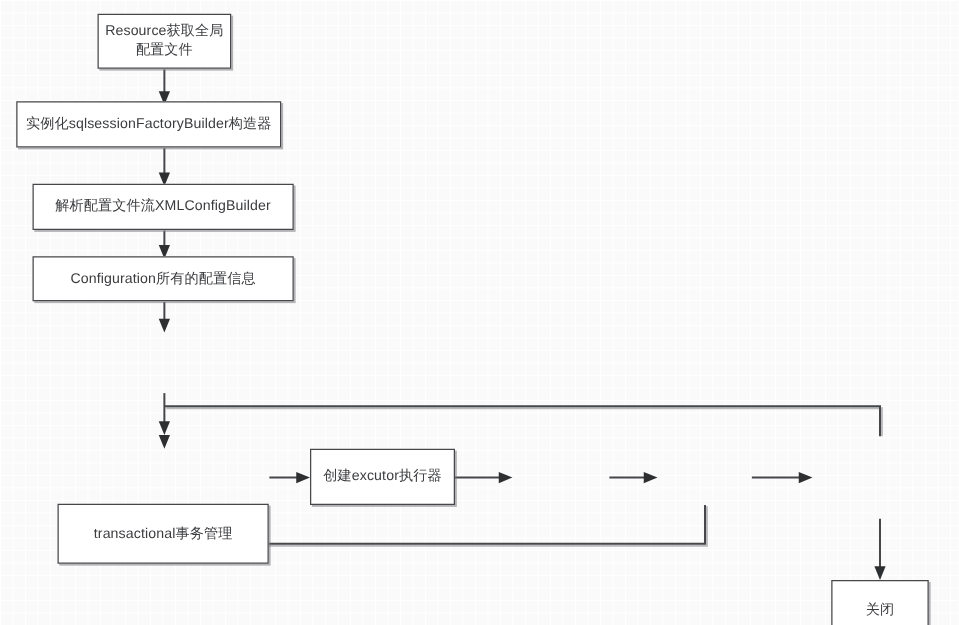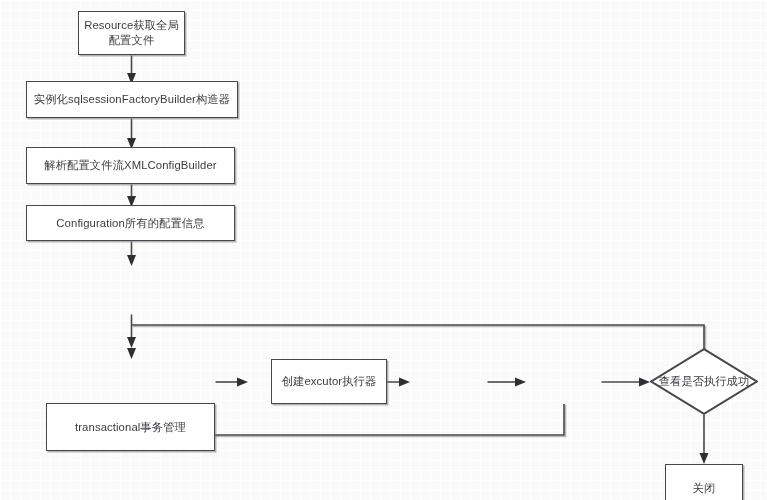--- a/index.html
+++ b/index.html
@@ -152,35 +152,29 @@
 
     <g>
       <path class="edge-line" d="M704 415 L704 456"></path>
       <polygon class="arrow-head" points="704,464 699.5,453 708.5,453"></polygon>
     </g>
   </svg>
 
   <div class="node" style="left:78px; top:11px; width:107px; height:44px;">Resource获取全局
 配置文件</div>
 
-  <div class="node" style="left:26px; top:81px; width:212px; height:37px;">实例化sqlsessionFactoryBuilder构造器</div>
+  <div class="node" style="left:13px; top:81px; width:212px; height:37px;">实例化sqlsessionFactoryBuilder构造器</div>
 
   <div class="node" style="left:26px; top:205px; width:209px; height:36px;">Configuration所有的配置信息</div>
 
   <div class="node" style="left:26px; top:147px; width:209px; height:37px;">解析配置文件流XMLConfigBuilder</div>
 
 
   <div class="node" style="left:46px; top:359px; width:169px; height:48px;margin-top:44px;">transactional事务管理</div>
 
-  <div class="node" style="left:248px; top:359px; width:116px; height:45px;margin-left:23px;">创建excutor执行器</div>
+  <div class="node" style="left:248px; top:359px; width:116px; height:45px;">创建excutor执行器</div>
 
 
 
-  <div class="diamond-wrap" style="left:650px; top:348px; width:108px; height:67px;">
-    <svg class="diamond-shape" viewBox="0 0 108 67" preserveAspectRatio="none">
-      <polygon points="54,1.2 106.8,33.5 54,65.8 1.2,33.5" fill="#ffffff" stroke="#46474a" stroke-width="2"></polygon>
-    </svg>
-    <span class="diamond-label">查看是否执行成功</span>
-  </div>
 
   <div class="node" style="left:665px; top:464px; width:78px; height:48px;">关闭</div>
 
 </div>
 
 </body></html>

